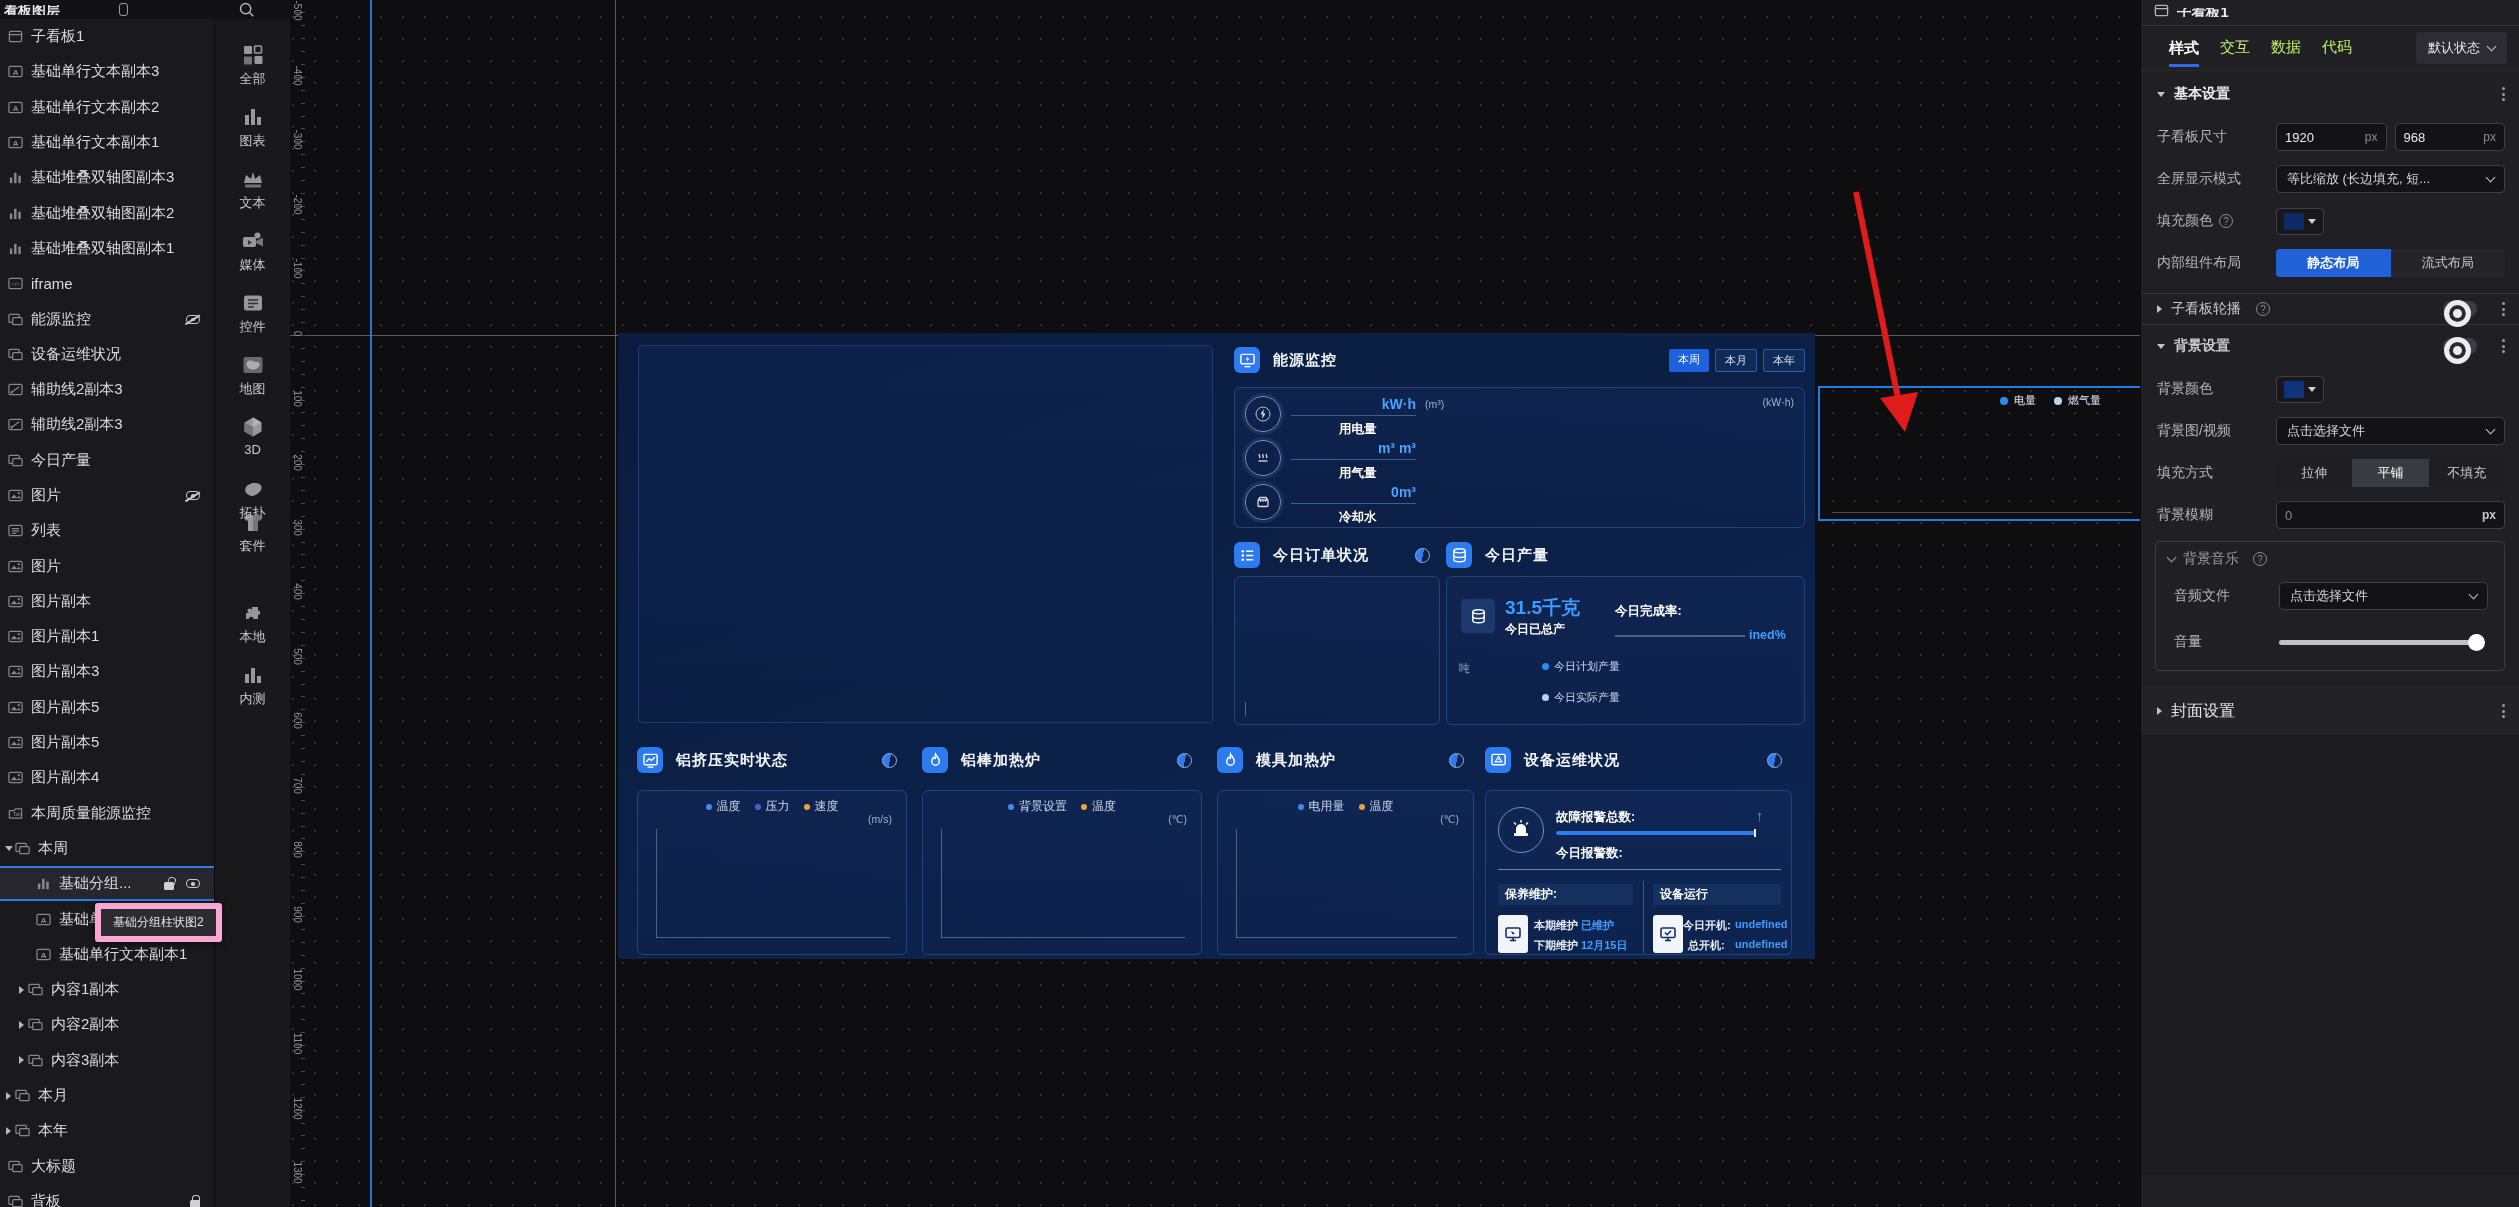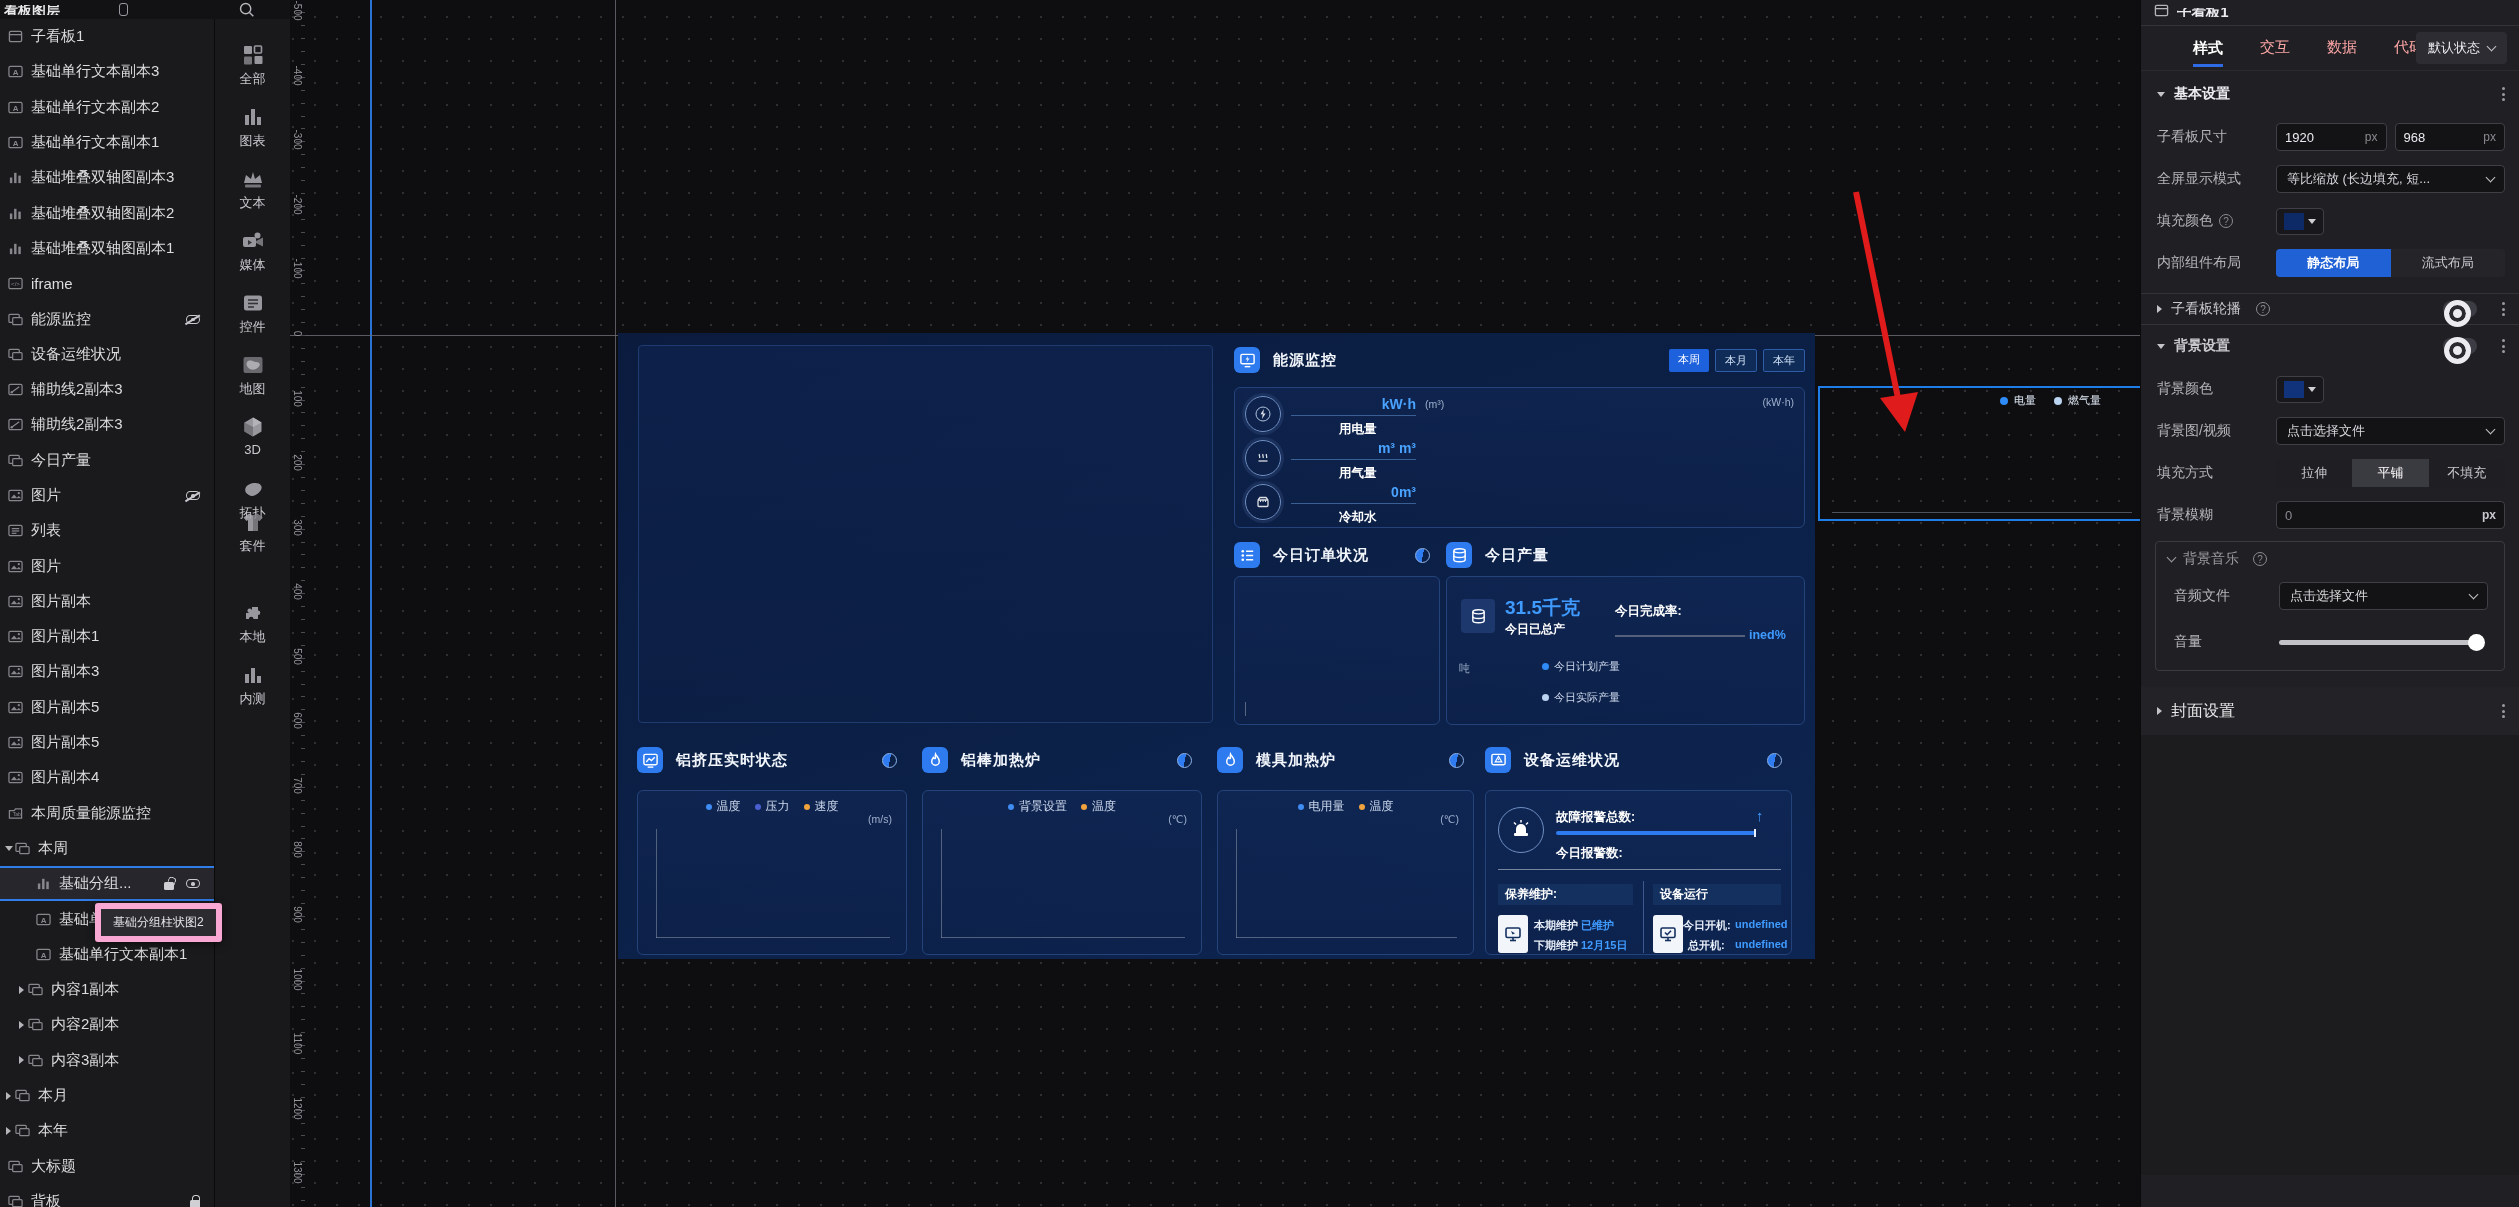--- a/index.html
+++ b/index.html
@@ -111,22 +111,22 @@
   .dev-vline{position:absolute;left:157px;top:90px;width:1px;height:72px;background:#3a5a90;}
   .dev-icbox{position:absolute;width:30px;height:38px;background:#f2f5fa;border-radius:3px;display:flex;align-items:center;justify-content:center;}
   .dev-k{font-size:11px;font-weight:bold;color:#e8eef8;}
   .dev-v{font-size:11px;font-weight:bold;color:#3f9bff;}
 
   
   .inspector{position:absolute;left:2140px;top:0;width:379px;height:1207px;background:#202024;border-left:1px solid #0a0a0b;z-index:25;}
   .insp-head{display:flex;align-items:center;height:25px;padding-left:13px;gap:8px;}
   .insp-head .t{font-size:14.5px;font-weight:bold;color:#ececf0;line-height:8px;height:9px;overflow:hidden;}
   .insp-div{height:1px;background:#333338;}
-  .tabs{position:relative;display:flex;align-items:center;height:44px;padding-left:28px;gap:37px;margin-left:24px;}
-  .tab{font-size:15px;color:#fca5a5;cursor:pointer;padding-bottom:2px;}
+  .tabs{position:relative;display:flex;align-items:center;height:44px;padding-left:28px;gap:21px;}
+  .tab{font-size:15px;color:#bef264;cursor:pointer;padding-bottom:2px;}
   .tab.active{color:#fff;font-weight:bold;border-bottom:3px solid #2f6be4;padding-bottom:6px;margin-bottom:-9px;}
   .state-btn{position:absolute;right:12px;top:6px;background:#2c2c32;border-radius:4px;padding:7px 12px;font-size:13px;color:#ececf0;display:flex;align-items:center;gap:8px;cursor:pointer;}
   .chev{width:7px;height:7px;border-right:1.6px solid #c3c3c8;border-bottom:1.6px solid #c3c3c8;transform:rotate(45deg);margin-top:-3px;}
   .sect{position:relative;display:flex;align-items:center;height:30px;padding-left:16px;gap:9px;}
   .sect .st{font-size:14px;font-weight:bold;color:#ececf0;}
   .tri-d{border-left:4.5px solid transparent;border-right:4.5px solid transparent;border-top:5.5px solid #c3c3c8;}
   .tri-r{border-top:4.5px solid transparent;border-bottom:4.5px solid transparent;border-left:5.5px solid #c3c3c8;}
   .kebab{position:absolute;right:14px;display:inline-flex;flex-direction:column;gap:2.5px;cursor:pointer;}
   .kebab i{width:3px;height:3px;border-radius:50%;background:#9a9aa0;}
   .irow{position:relative;height:28px;margin:14px 14px 0 16px;display:flex;align-items:center;}

